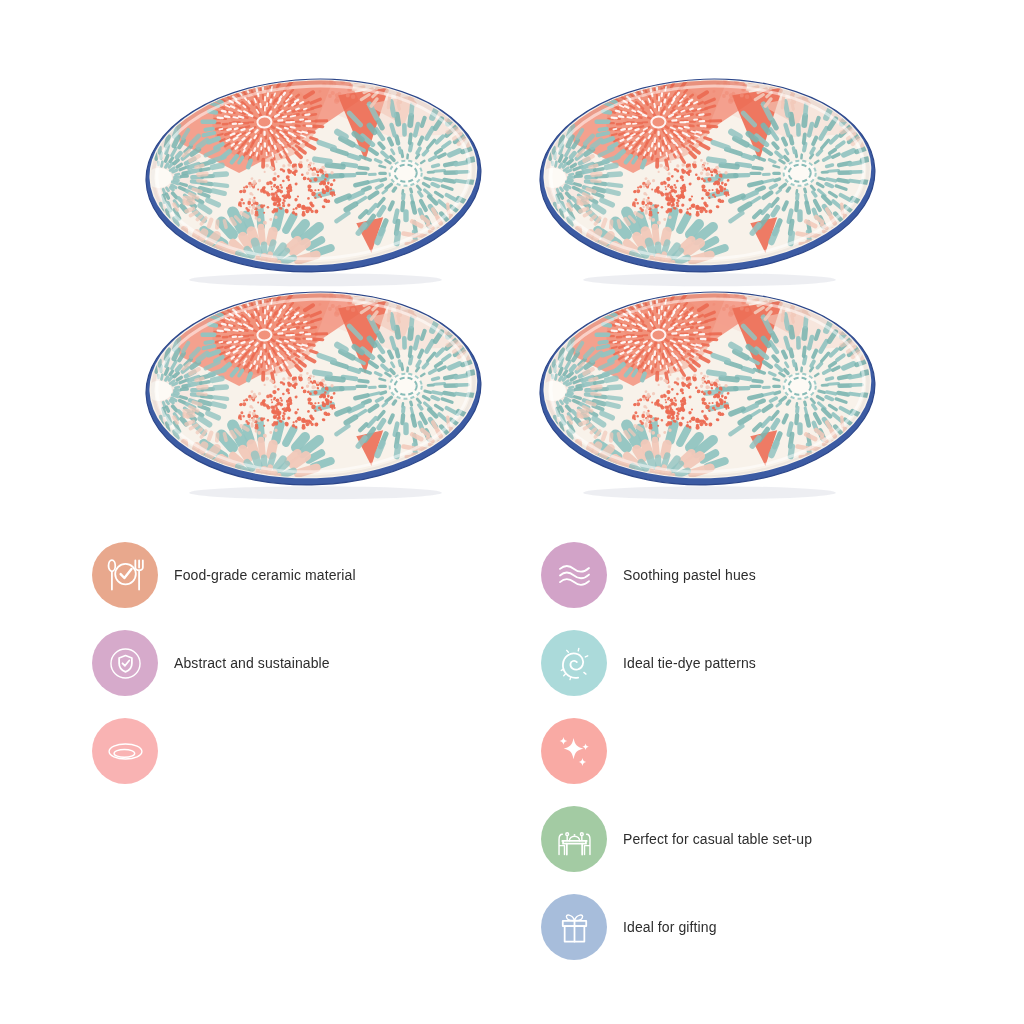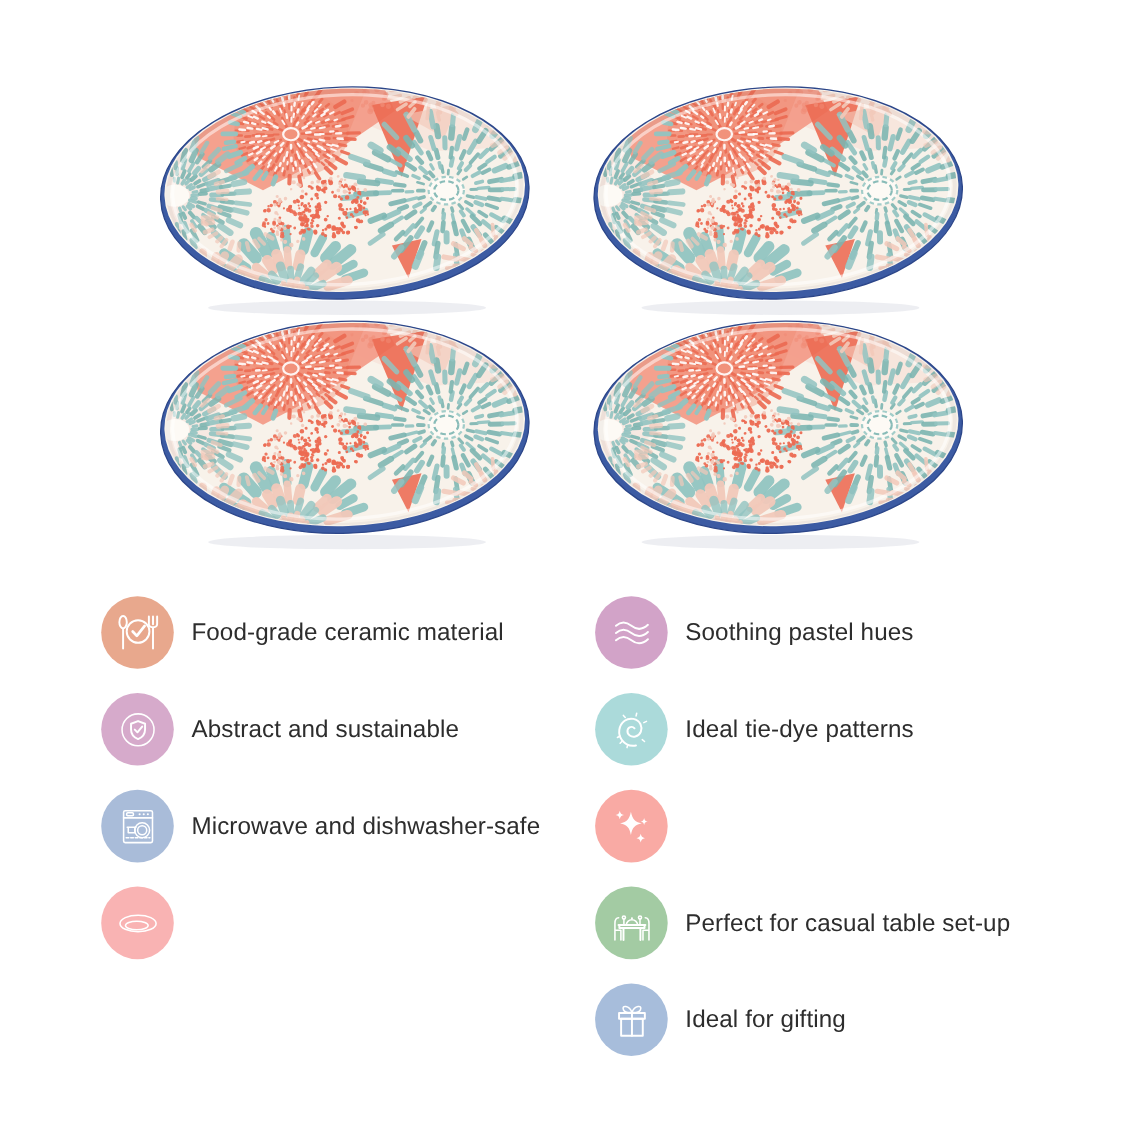--- a/index.html
+++ b/index.html
@@ -20,21 +20,21 @@
   .col-left{width:449px;}
   .feature{display:flex;align-items:center;height:66px;}
   .badge{width:66px;height:66px;border-radius:50%;flex:0 0 auto;
          display:flex;align-items:center;justify-content:center;}
   .badge svg{width:45px;height:45px;overflow:visible;}
   .badge svg .st{stroke:#ffffff;fill:none;stroke-width:1.9;
                  stroke-linecap:round;stroke-linejoin:round;}
   .badge svg .thin{stroke-width:1.5;}
   .badge svg .thick{stroke-width:2.6;}
   .badge svg .fil{fill:#ffffff;stroke:none;}
-  .label{margin-left:16px;font-size:22px;color:#2d2d2d;letter-spacing:.1px;text-align:right;}
+  .label{margin-left:16px;font-size:14px;color:#2d2d2d;letter-spacing:.1px;text-align:right;}
 </style>
 </head>
 <body>
 
 <svg class="defs-svg" viewBox="0 0 340 212" aria-hidden="true">
   <defs>
     <clipPath id="plateClip">
         <ellipse cx="170" cy="96" rx="162" ry="91.5"></ellipse>
       </clipPath>
   </defs>
@@ -1060,37 +1060,20 @@
         <svg viewBox="0 0 48 48">
           <circle class="st thin" cx="24" cy="24" r="15.5"></circle>
           <path class="st" d="M24,15.5 l6.8,2.6 v5.6 c0,4.8 -3.1,7.8 -6.8,9.3 c-3.7,-1.5 -6.8,-4.5 -6.8,-9.3 v-5.6 z"></path>
           <path class="st" d="M20.8,23.8 l2.6,2.6 4.6,-5.6"></path>
         </svg>
       </div>
       <div class="label">Abstract and sustainable</div>
     </div>
 
 
-    <div class="feature">
-      <div class="badge" style="background-color: rgb(169, 188, 217);">
-        <svg viewBox="0 0 48 48">
-          <rect class="st thin" x="10" y="8.5" width="28" height="31" rx="1.5"></rect>
-          <line class="st thin" x1="10" y1="15.5" x2="38" y2="15.5"></line>
-          <rect class="st thin" x="13" y="10.6" width="6.5" height="2.8" rx="1"></rect>
-          <circle class="fil" cx="25.5" cy="12" r="1"></circle>
-          <circle class="fil" cx="29.5" cy="12" r="1"></circle>
-          <circle class="fil" cx="33.5" cy="12" r="1"></circle>
-          <circle class="st thin" cx="28" cy="27.5" r="7.2"></circle>
-          <circle class="st thin" cx="28" cy="27.5" r="4.4"></circle>
-          <path class="st thin" d="M13.5,24.5 h8.5 M14.5,24.5 v5.5 h6.5 v-5.5"></path>
-          <path class="st thin" d="M12.5,34.8 h23" stroke-dasharray="2.6 1.8"></path>
-        </svg>
-      </div>
-      <div class="label">Microwave and dishwasher-safe</div>
-    </div>
 
     <div class="feature">
       <div class="badge" style="background-color: rgb(249, 179, 179);">
         <svg viewBox="0 0 48 48">
           <ellipse class="st thin" cx="24" cy="24" rx="17.5" ry="8"></ellipse>
           <ellipse class="st thin" cx="22.8" cy="26" rx="11" ry="4.2"></ellipse>
         </svg>
       </div>
     </div>
 

